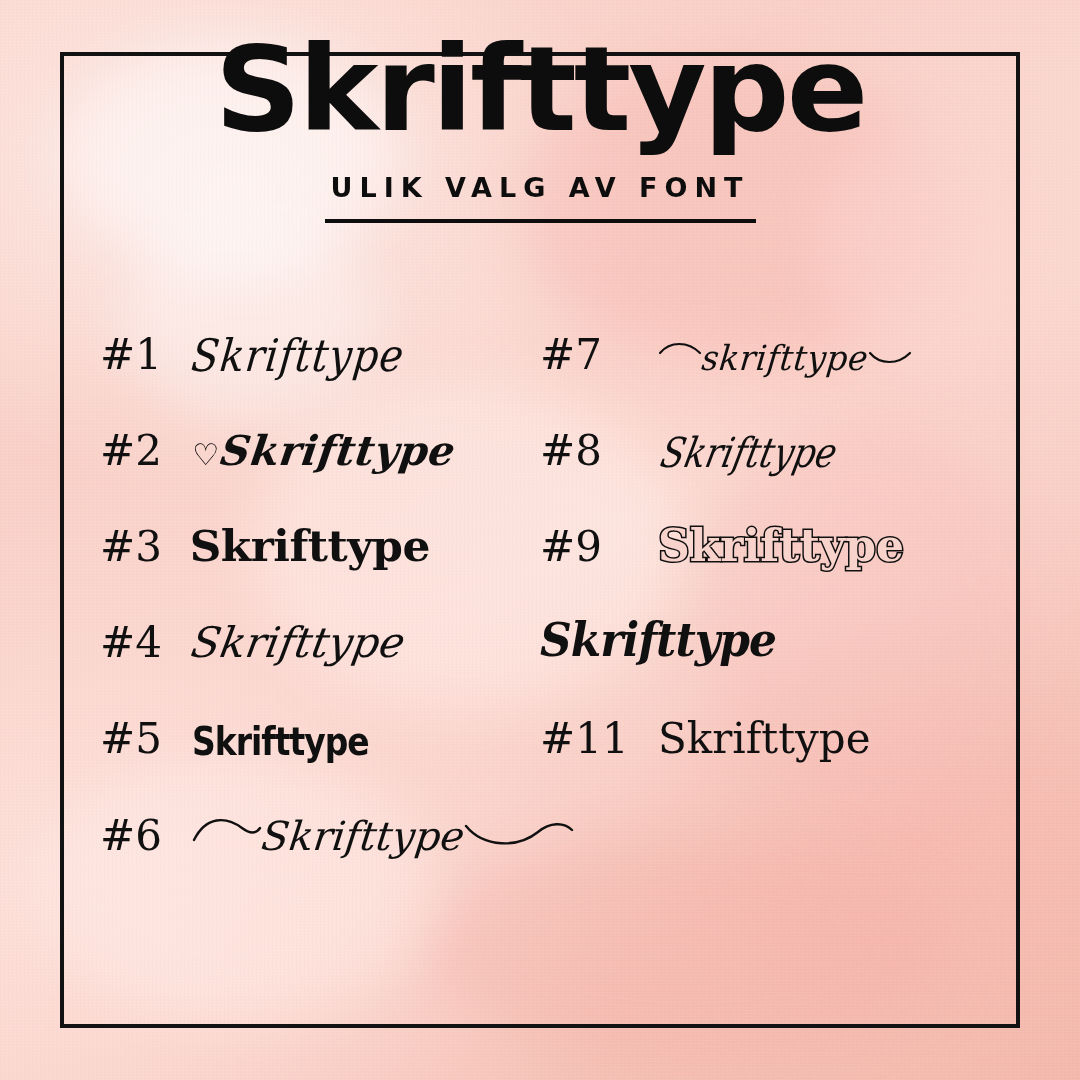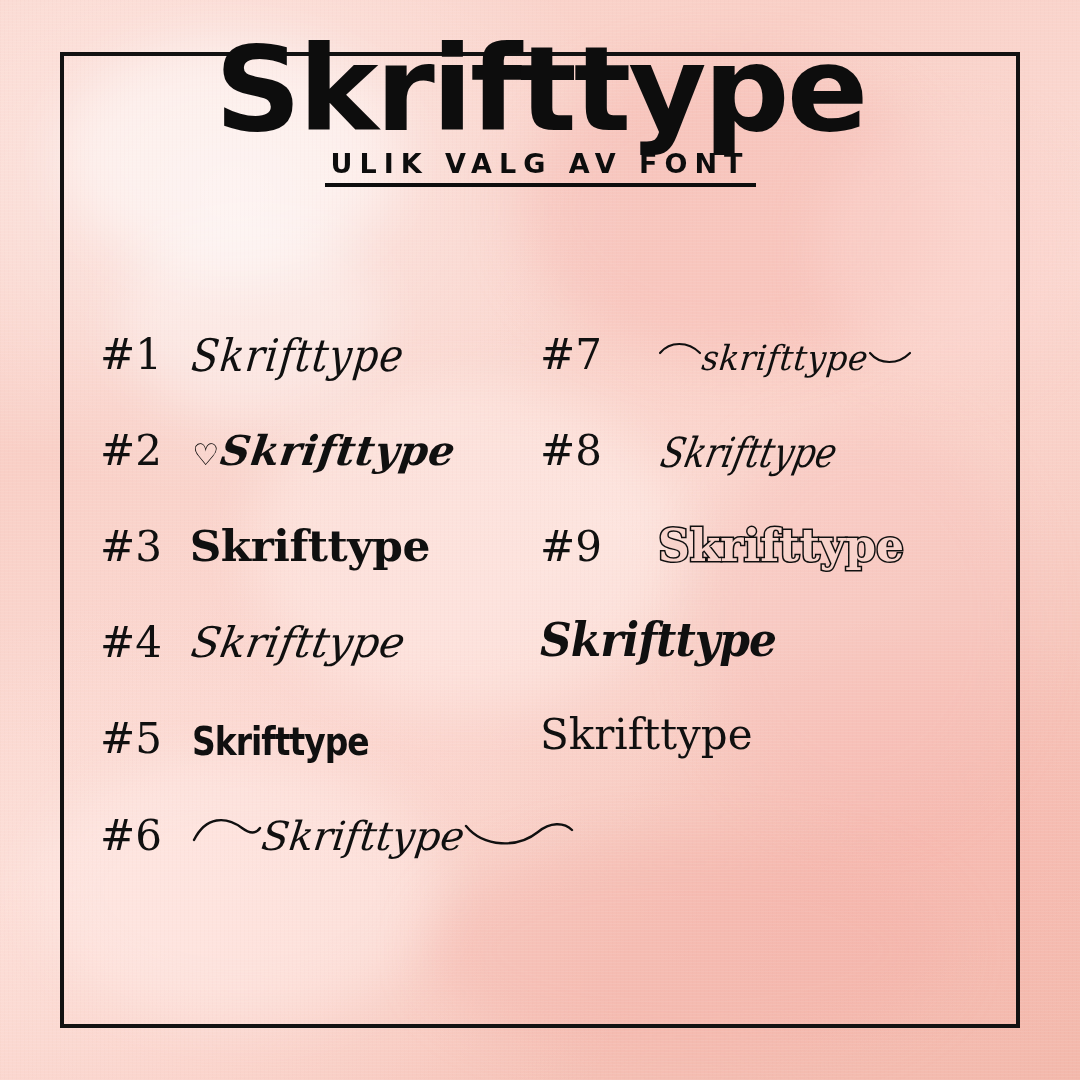--- a/index.html
+++ b/index.html
@@ -77,24 +77,24 @@
     font-weight: bold;
     font-size: 118px;
     letter-spacing: -3px;
     color: #0d0d0d;
     line-height: 1;
     margin: 0;
     transform: scaleX(1.02);
   }
 
   .subtitle-wrap {
-    margin-top: 0;
+    margin-top: 24px;
     display: inline-block;
     border-bottom: 4px solid #0d0d0d;
-    padding: 0 6px 4px 6px;
+    padding: 0 6px 16px 6px;
   }
 
   .subtitle {
     font-family: "DejaVu Sans", sans-serif;
     font-weight: bold;
     font-size: 27px;
     letter-spacing: 7px;
     color: #0d0d0d;
     white-space: nowrap;
   }
@@ -323,19 +323,20 @@
       <div class="row">
         <span class="num">#9</span>
         <span class="sample s9">Skrifttype</span>
       </div>
 
       <div class="row">
         <span class="sample s10">Skrifttype</span>
       </div>
 
       <div class="row">
+        <span class="num">#11</span>
         <span class="sample s11">Skrifttype</span>
       </div>
 
     </div>
 
   </div>
 </div>
 
 </body></html>

